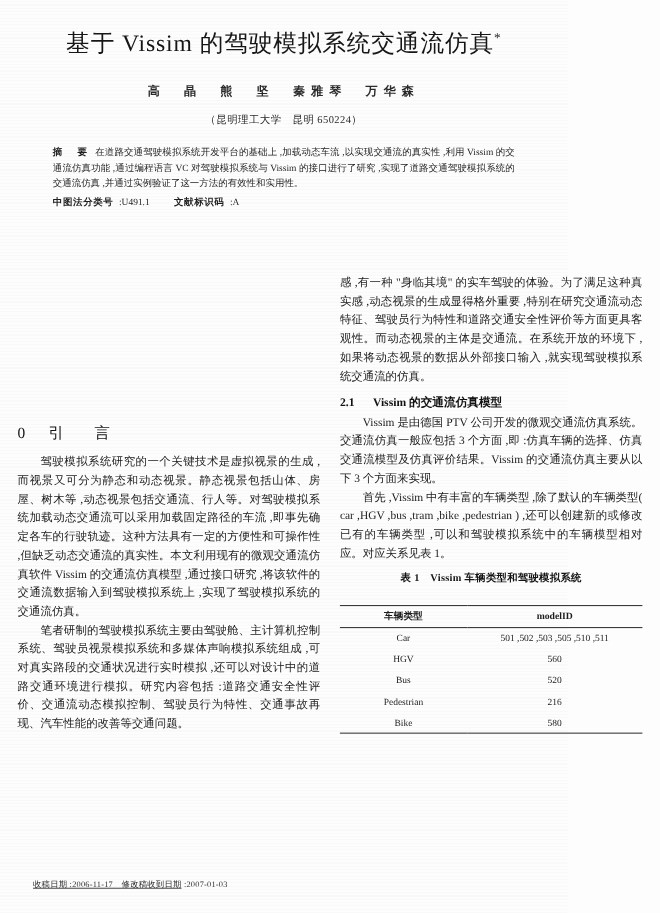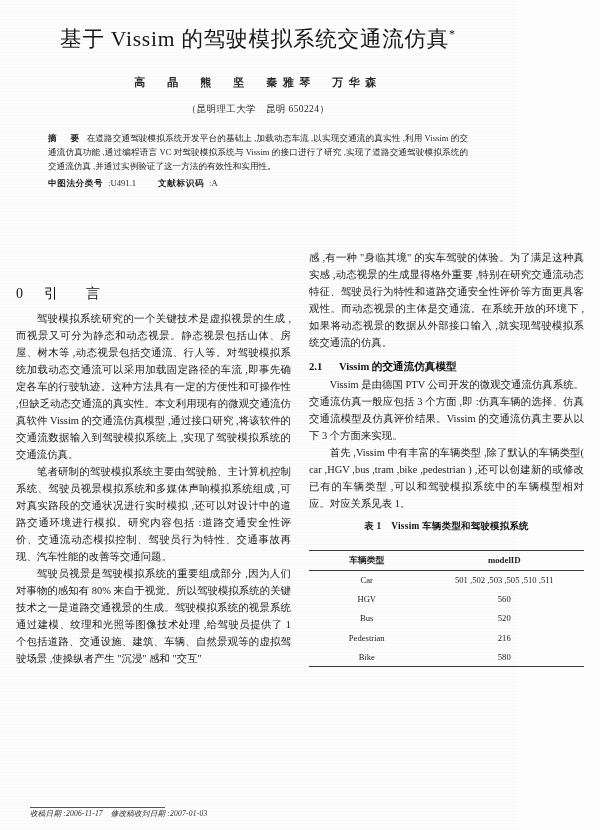--- a/index.html
+++ b/index.html
@@ -145,29 +145,28 @@
     position: absolute;
     left: 30px;
     bottom: 22px;
     width: 135px;
     height: 1px;
     background: #555;
   }
   .footnote {
     position: absolute;
     left: 30px;
-    bottom: 8px;
+    bottom: 18px;
     width: 280px;
     font-size: 7.6px;
     line-height: 1.45;
     color: #2b2b2b;
     letter-spacing: 0.2px;
     overflow: hidden;
     height: 14px;
-    font-style: italic;
   }
 
   
   .table-wrap {
     margin-top: 6px;
   }
   .table-caption {
     text-align: center;
     font-size: 9.4px;
     font-weight: 700;
@@ -235,21 +234,20 @@
     <div class="col">
 
       <h2 class="section intro">
         <span class="num">0</span><span>引　言</span>
       </h2>
 
       <p>驾驶模拟系统研究的一个关键技术是虚拟视景的生成 ,而视景又可分为静态和动态视景。静态视景包括山体、房屋、树木等 ,动态视景包括交通流、行人等。对驾驶模拟系统加载动态交通流可以采用加载固定路径的车流 ,即事先确定各车的行驶轨迹。这种方法具有一定的方便性和可操作性 ,但缺乏动态交通流的真实性。本文利用现有的微观交通流仿真软件 Vissim 的交通流仿真模型 ,通过接口研究 ,将该软件的交通流数据输入到驾驶模拟系统上 ,实现了驾驶模拟系统的交通流仿真。</p>
 
 
       <p>笔者研制的驾驶模拟系统主要由驾驶舱、主计算机控制系统、驾驶员视景模拟系统和多媒体声响模拟系统组成 ,可对真实路段的交通状况进行实时模拟 ,还可以对设计中的道路交通环境进行模拟。研究内容包括 :道路交通安全性评价、交通流动态模拟控制、驾驶员行为特性、交通事故再现、汽车性能的改善等交通问题。</p>
-      <p>驾驶员视景是驾驶模拟系统的重要组成部分 ,因为人们对事物的感知有 80% 来自于视觉。所以驾驶模拟系统的关键技术之一是道路交通视景的生成。驾驶模拟系统的视景系统通过建模、纹理和光照等图像技术处理 ,给驾驶员提供了 1 个包括道路、交通设施、建筑、车辆、自然景观等的虚拟驾驶场景 ,使操纵者产生 "沉浸" 感和 "交互"</p>
     </div>
 
     <div class="col">
 
       <p class="noindent">感 ,有一种 "身临其境" 的实车驾驶的体验。为了满足这种真实感 ,动态视景的生成显得格外重要 ,特别在研究交通流动态特征、驾驶员行为特性和道路交通安全性评价等方面更具客观性。而动态视景的主体是交通流。在系统开放的环境下 ,如果将动态视景的数据从外部接口输入 ,就实现驾驶模拟系统交通流的仿真。</p>
 
 
       <h3 class="subsection">
         <span class="num">2.1</span><span>Vissim 的交通流仿真模型</span>
       </h3>

